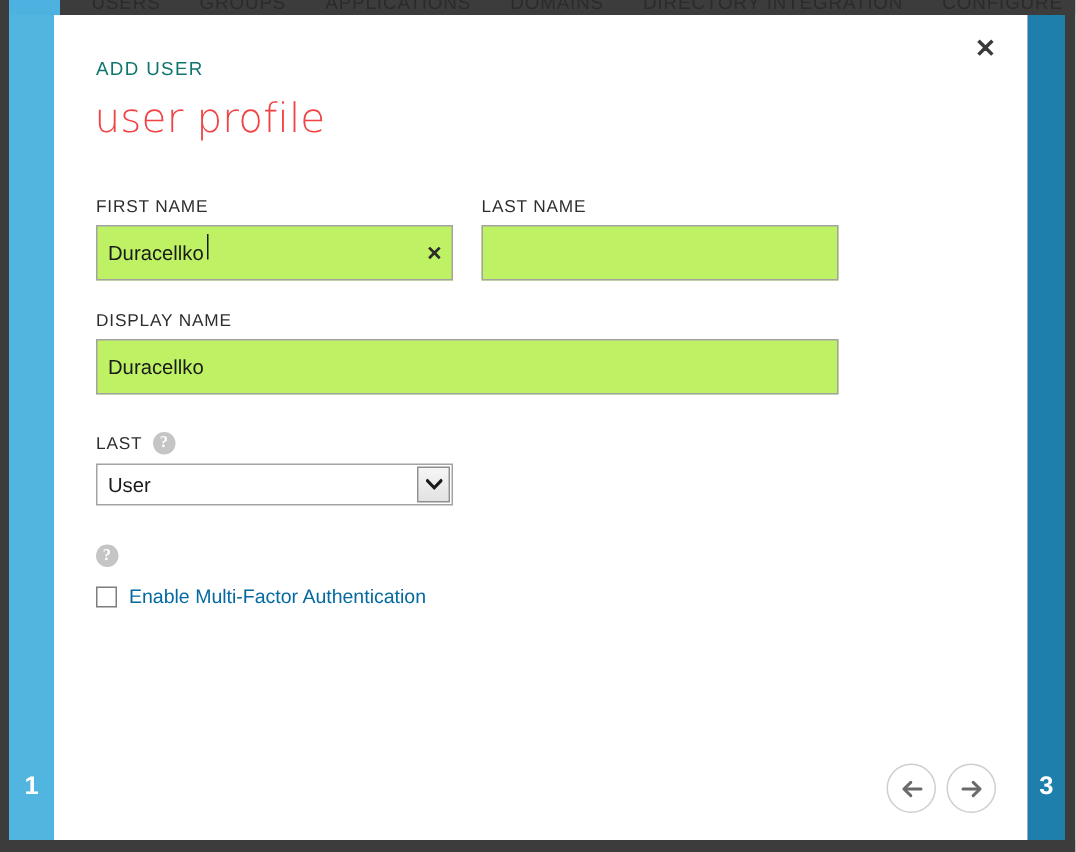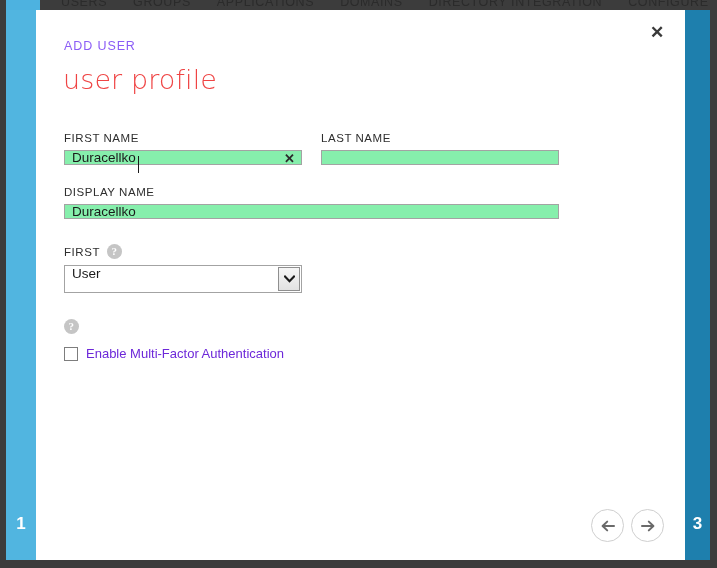--- a/index.html
+++ b/index.html
@@ -119,21 +119,21 @@
     font-size: 17px;
     font-weight: 700;
     cursor: pointer;
     user-select: none;
   }
 
   .eyebrow {
     position: absolute;
     left: 28px;
     top: 29px;
-    color: #8b5cf6;
+    color: #0f766e;
     font-size: 12.5px;
     letter-spacing: 0.9px;
   }
 
   .page-title {
     position: absolute;
     left: 27px;
     top: 54px;
     color: #ef4444;
     font-size: 27px;
@@ -170,23 +170,23 @@
     color: #ffffff;
     font-size: 11px;
     font-weight: 700;
     line-height: 1;
     cursor: pointer;
     font-family: "Liberation Serif", serif;
   }
   .textbox {
     position: relative;
     box-sizing: border-box;
-    height: 15px;
+    height: 37px;
     border: 1px solid #a3a3a3;
-    background: #86efac;
+    background: #bef264;
     display: flex;
     align-items: center;
   }
   .textbox input {
     border: 0;
     outline: 0;
     background: transparent;
     font-family: "Liberation Sans", sans-serif;
     font-size: 13.5px;
     color: #1a1a1a;
@@ -229,21 +229,21 @@
 
   
   .dropdown {
     position: relative;
     box-sizing: border-box;
     width: 238px;
     height: 28px;
     border: 1px solid #a3a3a3;
     background: #ffffff;
     display: flex;
-    align-items: flex-start;
+    align-items: center;
   }
   .dropdown-value {
     font-size: 13.5px;
     color: #1a1a1a;
     padding-left: 7px;
   }
   .dropdown-btn {
     position: absolute;
     right: 1px;
     top: 1px;
@@ -269,21 +269,21 @@
     box-sizing: border-box;
     width: 14px;
     height: 14px;
     border: 1px solid #7d7d7d;
     background: #ffffff;
     cursor: pointer;
     flex: 0 0 auto;
   }
   .check-label {
     font-size: 13px;
-    color: #6d28d9;
+    color: #0369a1;
     cursor: pointer;
   }
 
   
   .nav-buttons {
     position: absolute;
     right: 21px;
     bottom: 18px;
     display: flex;
     gap: 7px;
@@ -364,21 +364,21 @@
 
       <div class="block-gap">
         <div class="field-label mt-label-gap">DISPLAY NAME</div>
         <div class="textbox w-display">
           <input type="text" value="Duracellko" style="">
         </div>
       </div>
 
       <div class="block-gap" style="margin-top:25px;">
         <div class="field-label mt-label-gap">
-          <span>FIRST</span>
+          <span>LAST</span>
           <span class="help-icon">?</span>
         </div>
         <div class="dropdown">
           <span class="dropdown-value">User</span>
           <span class="dropdown-btn">
             <svg width="11" height="8" viewBox="0 0 11 8" aria-hidden="true">
               <path d="M1 1.5 L5.5 6.2 L10 1.5" fill="none" stroke="#1a1a1a" stroke-width="2.1" stroke-linecap="square"></path>
             </svg>
           </span>
         </div>

